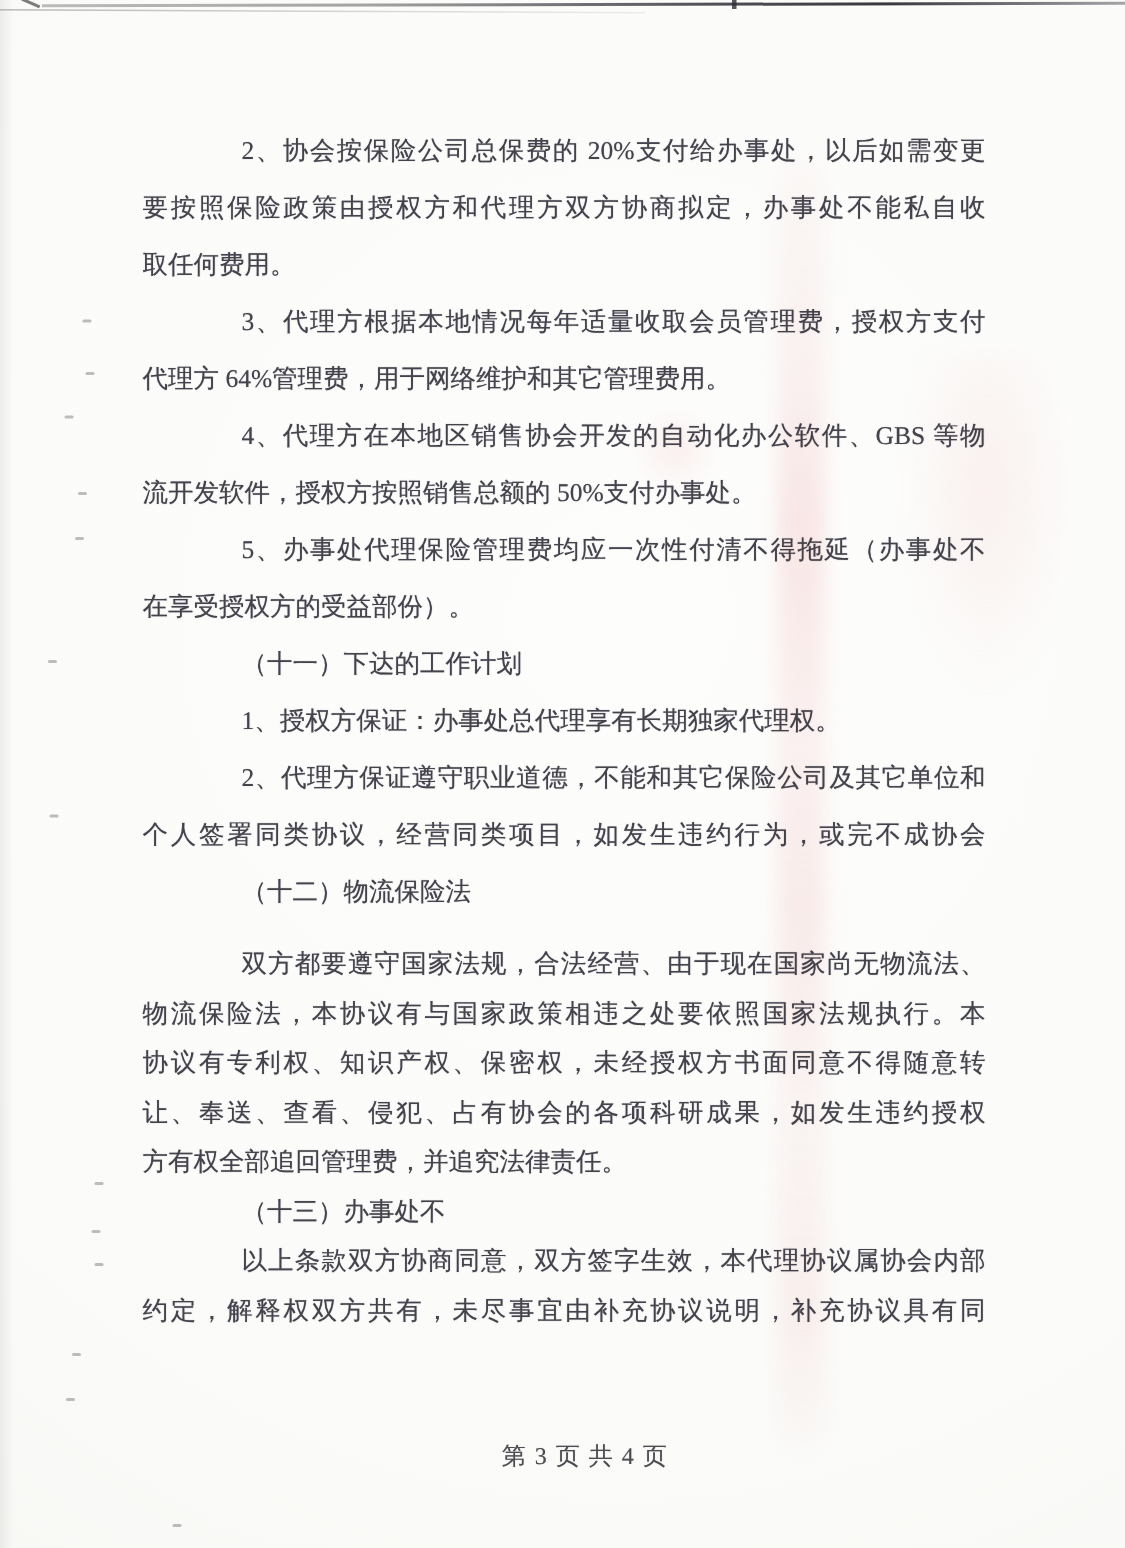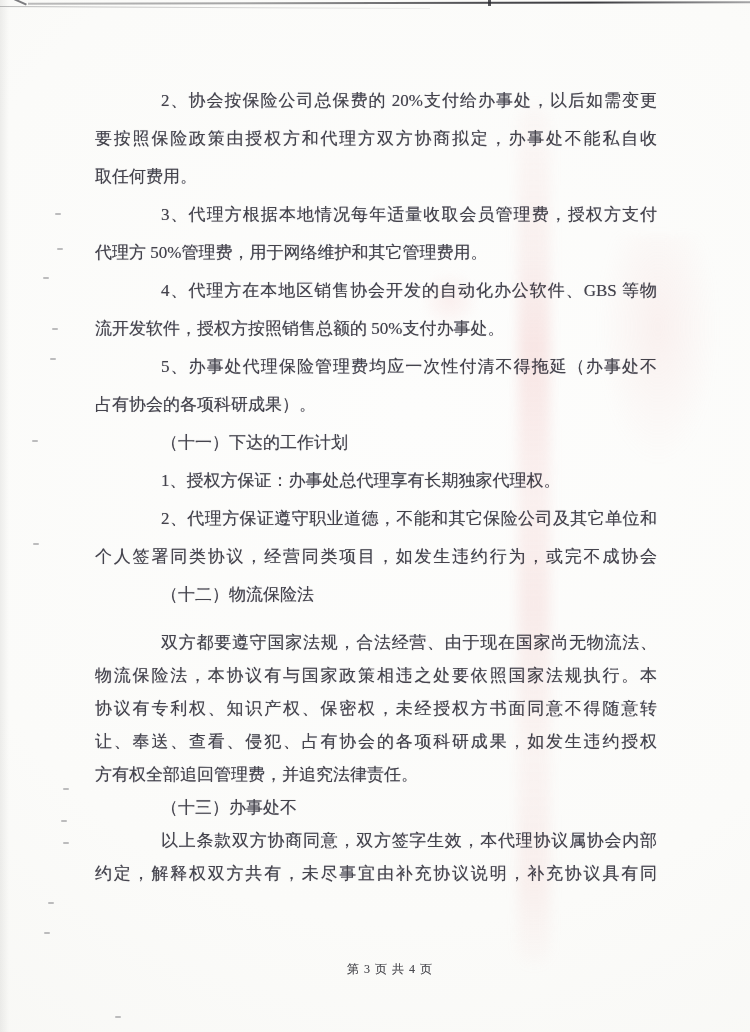--- a/index.html
+++ b/index.html
@@ -35,21 +35,21 @@
   .line.end  { text-align: center; text-align-last: left; }
   .para.tight .line { line-height: 33px; height: 33px; }
   .para:not(.tight) + .para.tight { margin-top: 12px; }
   .page-footer {
     position: absolute;
     left: 95px;
     top: 961px;
     width: 562px;
     text-align: center;
     transform: translateX(14px);
-    font-size: 12px;
+    font-size: 16px;
     letter-spacing: 1px;
     color: #4c4c52;
     text-shadow: 0 0 0.5px rgba(76, 76, 82, 0.5);
     z-index: 1;
   }
   
   .artifact { position: absolute; pointer-events: none; }
   .blend { mix-blend-mode: multiply; }
   .top-edge-line {
     top: 2px; left: 28px; right: 0; height: 2px;
@@ -147,29 +147,29 @@
     </div>
 
   <div class="doc-body" id="doc-body">
       <div class="para">
         <div class="line indent full">2、协会按保险公司总保费的 20%支付给办事处，以后如需变更</div>
         <div class="line full">要按照保险政策由授权方和代理方双方协商拟定，办事处不能私自收</div>
         <div class="line end">取任何费用。</div>
       </div>
       <div class="para">
         <div class="line indent full">3、代理方根据本地情况每年适量收取会员管理费，授权方支付</div>
-        <div class="line end">代理方 50%管理费，用于网络维护和其它管理费用。</div>
+        <div class="line end">代理方 64%管理费，用于网络维护和其它管理费用。</div>
       </div>
       <div class="para">
         <div class="line indent full">4、代理方在本地区销售协会开发的自动化办公软件、GBS 等物</div>
         <div class="line end">流开发软件，授权方按照销售总额的 50%支付办事处。</div>
       </div>
       <div class="para">
         <div class="line indent full">5、办事处代理保险管理费均应一次性付清不得拖延（办事处不</div>
-        <div class="line end">占有协会的各项科研成果）。</div>
+        <div class="line end">在享受授权方的受益部份）。</div>
       </div>
       <div class="para">
         <div class="line indent end">（十一）下达的工作计划</div>
       </div>
       <div class="para">
         <div class="line indent end">1、授权方保证：办事处总代理享有长期独家代理权。</div>
       </div>
       <div class="para">
         <div class="line indent full">2、代理方保证遵守职业道德，不能和其它保险公司及其它单位和</div>
         <div class="line full">个人签署同类协议，经营同类项目，如发生违约行为，或完不成协会</div>

